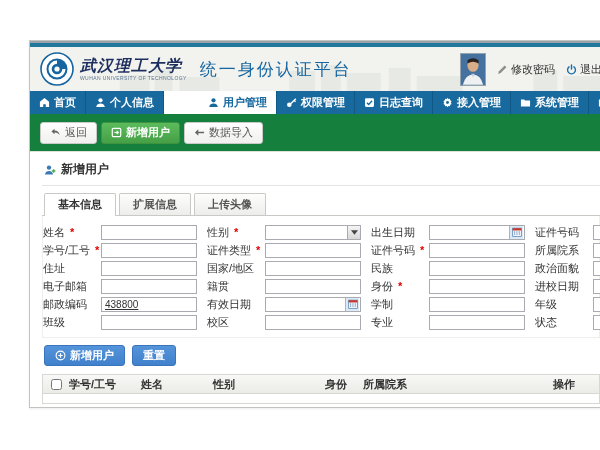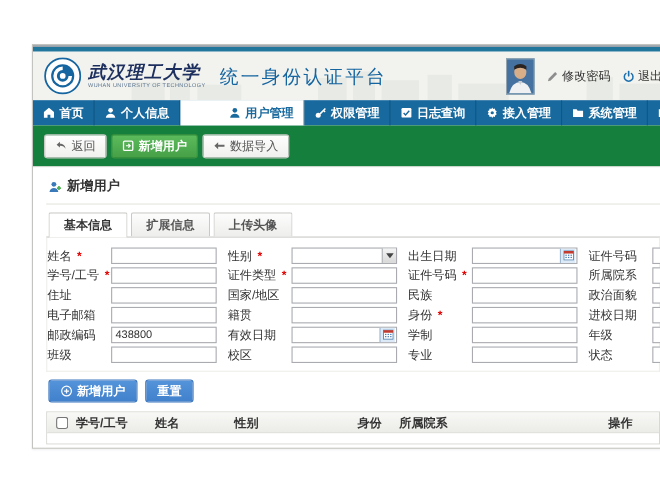--- a/index.html
+++ b/index.html
@@ -44,21 +44,21 @@
   .tabs{display:flex;gap:3px;border-bottom:1px solid #c9c9c5;padding-left:2px;}
   .tab{padding:3px 13px 3px 13px;font-size:11px;font-weight:bold;color:#555;border:1px solid #c9c9c5;border-bottom:none;
        border-radius:2px 2px 0 0;background:linear-gradient(#fdfdfd,#ededeb);cursor:pointer;margin-bottom:0;}
   .tab.active{background:#fff;color:#333;margin-bottom:-1px;padding-bottom:4px;}
   .form-grid{display:grid;grid-template-columns:repeat(4,1fr);gap:2px 10px;padding:8px 2px 7px 0;
              border-left:1px solid #eeeeea;border-right:1px solid #eeeeea;border-bottom:1px solid #eeeeea;}
   .field{display:flex;align-items:center;height:16px;}
   .field .flabel{width:58px;flex:none;font-size:11px;color:#333;white-space:nowrap;overflow:hidden;}
   .star{color:#e20000;font-weight:bold;margin-left:2px;}
   .control{width:96px;height:15px;border:1px solid #a9abb0;background:#fff;position:relative;display:flex;align-items:center;}
-  .control .val{font-size:10px;color:#333;padding-left:3px;line-height:13px;}
+  .control .val{font-size:10px;color:#333;padding-left:3px;line-height:13px;text-decoration:underline;}
   .sel-btn{position:absolute;right:0;top:0;bottom:0;width:13px;border-left:1px solid #a9abb0;
            background:linear-gradient(#f4f4f4,#d8d8d8);display:flex;align-items:center;justify-content:center;cursor:pointer;}
   .sel-btn svg{width:7px;height:5px;}
   .cal-btn{position:absolute;right:1px;top:0;bottom:0;width:14px;display:flex;align-items:center;justify-content:center;
            background:#dce9f6;border-left:1px solid #9fb8d2;cursor:pointer;}
   .cal-btn svg{width:10px;height:10px;}
   .actions{display:flex;align-items:center;gap:7px;margin:7px 0 0 2px;}
   .btn-blue{height:21px;display:inline-flex;align-items:center;gap:4px;background:linear-gradient(#5494da,#4180cb);
             border:1px solid #3a74bd;border-radius:3px;color:#fff;font-size:11px;font-weight:bold;padding:0 10px;cursor:pointer;white-space:nowrap;}
   .utable{margin-top:8px;border:1px solid #d8d8d3;}

